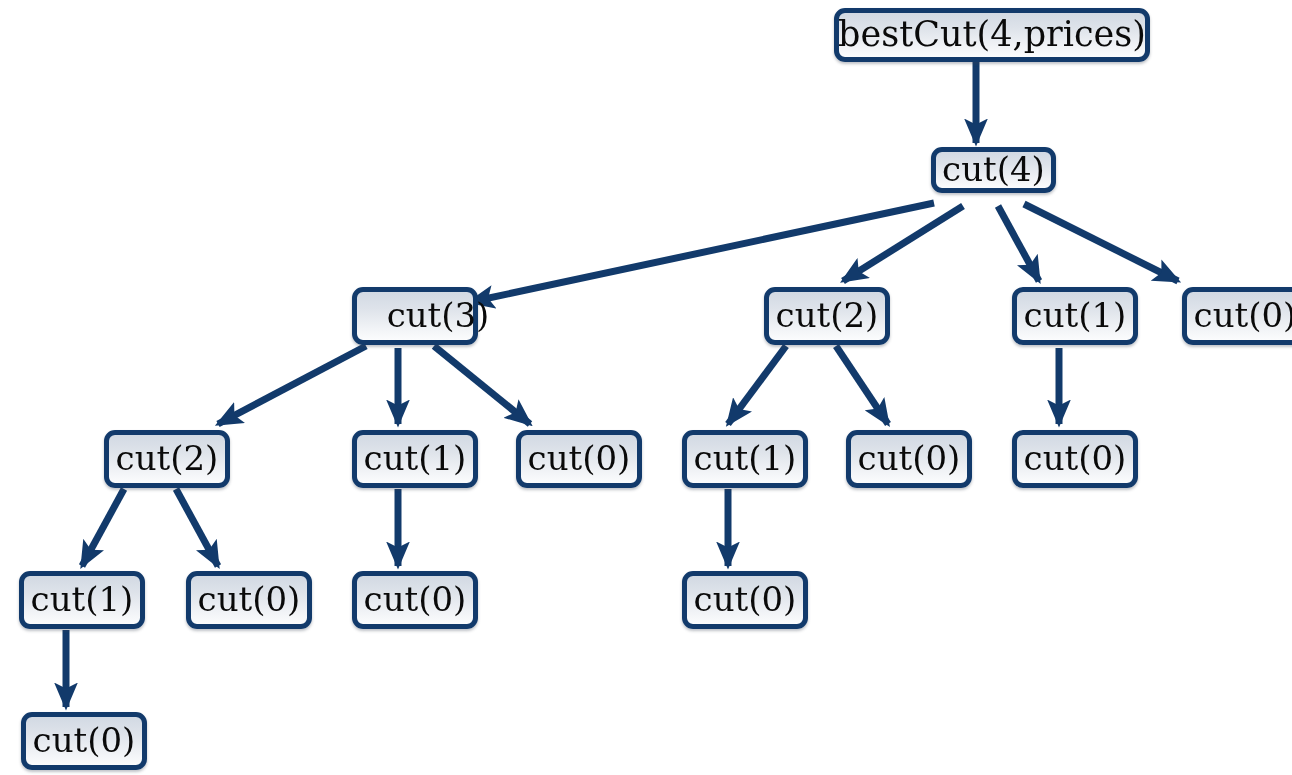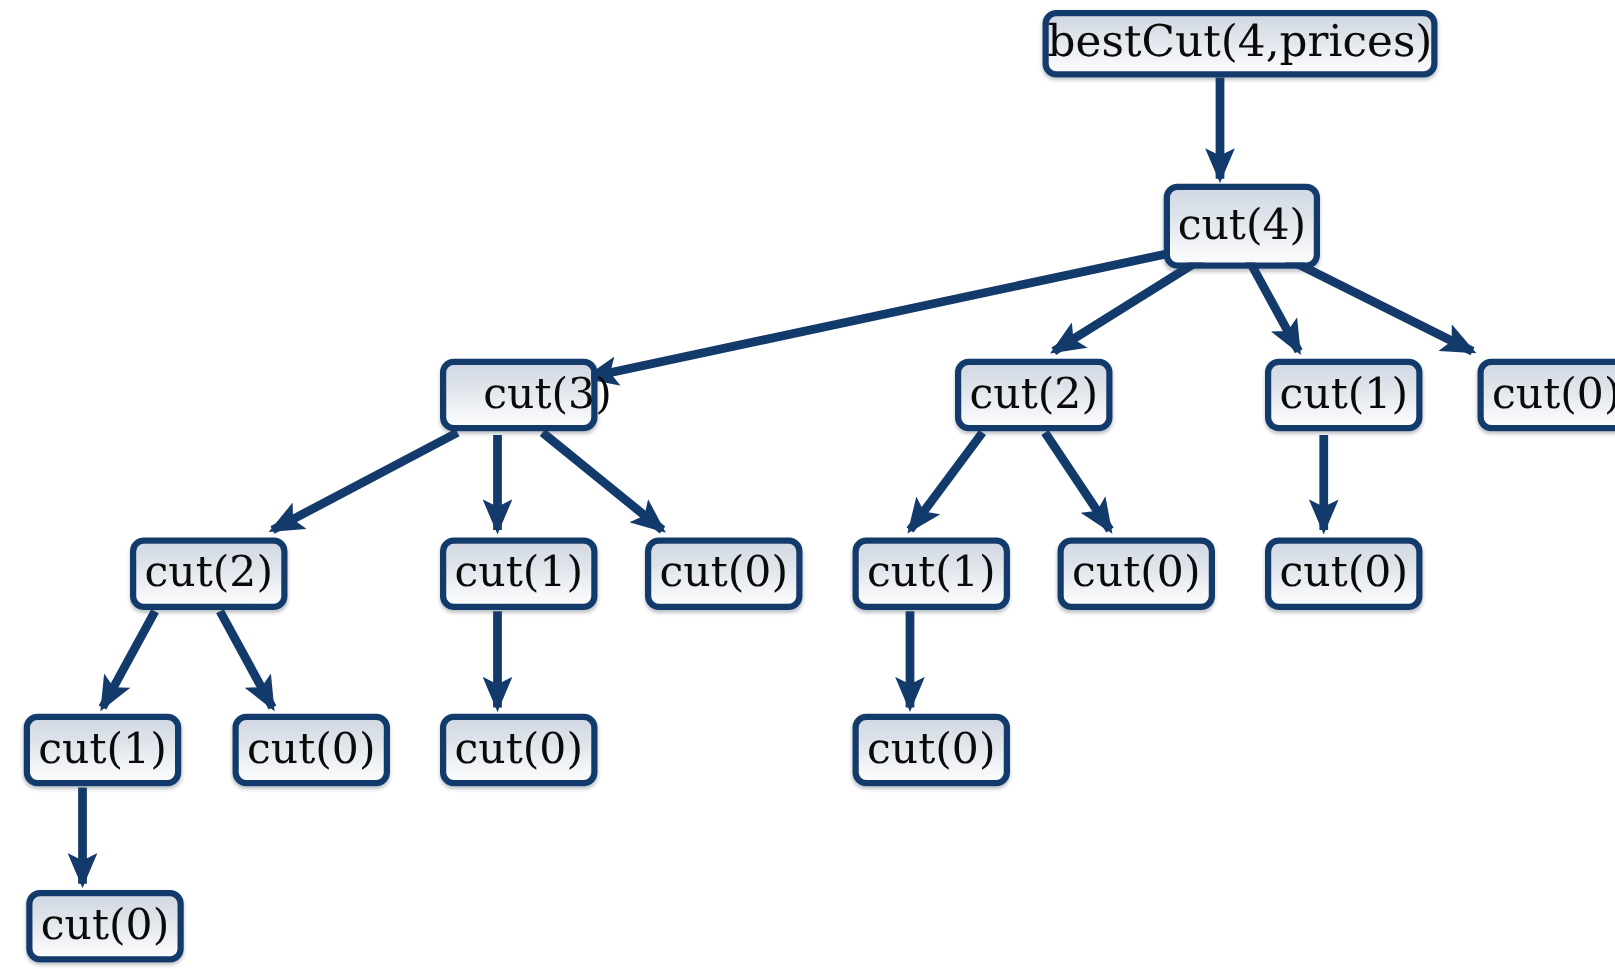--- a/index.html
+++ b/index.html
@@ -82,21 +82,21 @@
         <line x1="398" y1="489" x2="398" y2="566" stroke="#123a6b" stroke-width="7" stroke-linecap="butt" marker-end="url(#arrowhead)"></line>
         <line x1="728" y1="489" x2="728" y2="566" stroke="#123a6b" stroke-width="7" stroke-linecap="butt" marker-end="url(#arrowhead)"></line>
         <line x1="66" y1="630" x2="66" y2="707" stroke="#123a6b" stroke-width="7" stroke-linecap="butt" marker-end="url(#arrowhead)"></line>
       </g>
   </svg>
 
   <div id="node-layer">
       <div class="node root" style="left: 818px; top: 8px; width: 316px; height: 54px;">
         <span class="label">bestCut(4,prices)</span>
       </div>
-      <div class="node" style="left: 915px; top: 147px; width: 125px; height: 68px;">
+      <div class="node" style="left: 915px; top: 147px; width: 125px; height: 46px;">
         <span class="label">cut(4)</span>
       </div>
       <div class="node" style="left: 336px; top: 287px; width: 126px; height: 58px; padding-left: 46px;">
         <span class="label">cut(3)</span>
       </div>
       <div class="node" style="left: 748px; top: 287px; width: 126px; height: 58px;">
         <span class="label">cut(2)</span>
       </div>
       <div class="node" style="left: 996px; top: 287px; width: 126px; height: 58px;">
         <span class="label">cut(1)</span>

